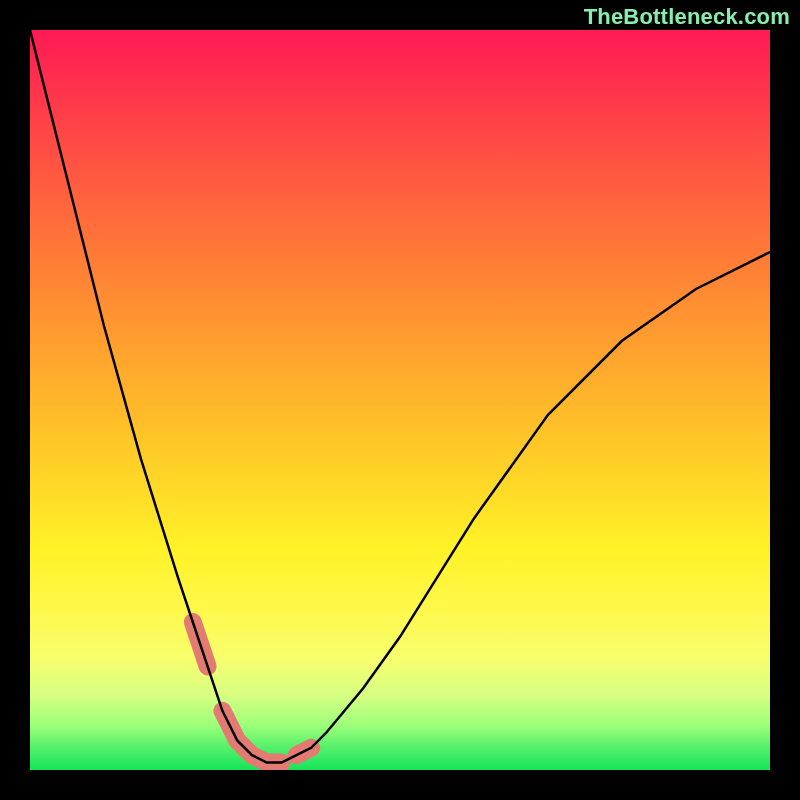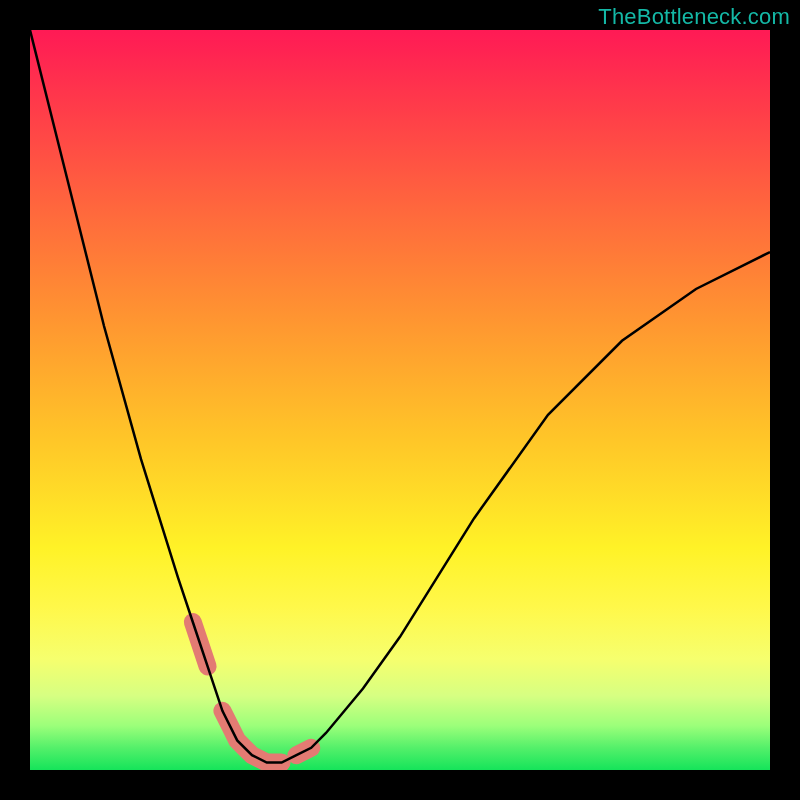--- a/index.html
+++ b/index.html
@@ -54,23 +54,23 @@
     left: 0;
     top: 0;
     width: 100%;
     height: 100%;
     display: block;
   }
   .watermark {
     position: absolute;
     top: 4px;
     right: 10px;
-    color: #14b8a6;
+    color: #86efac;
     font-size: 22px;
-    font-weight: 400;
+    font-weight: 700;
     letter-spacing: 0.2px;
     text-align: right;
   }
 </style>
 </head>
 <body>
 
 <div class="frame">
   <div class="watermark">TheBottleneck.com</div>
 

